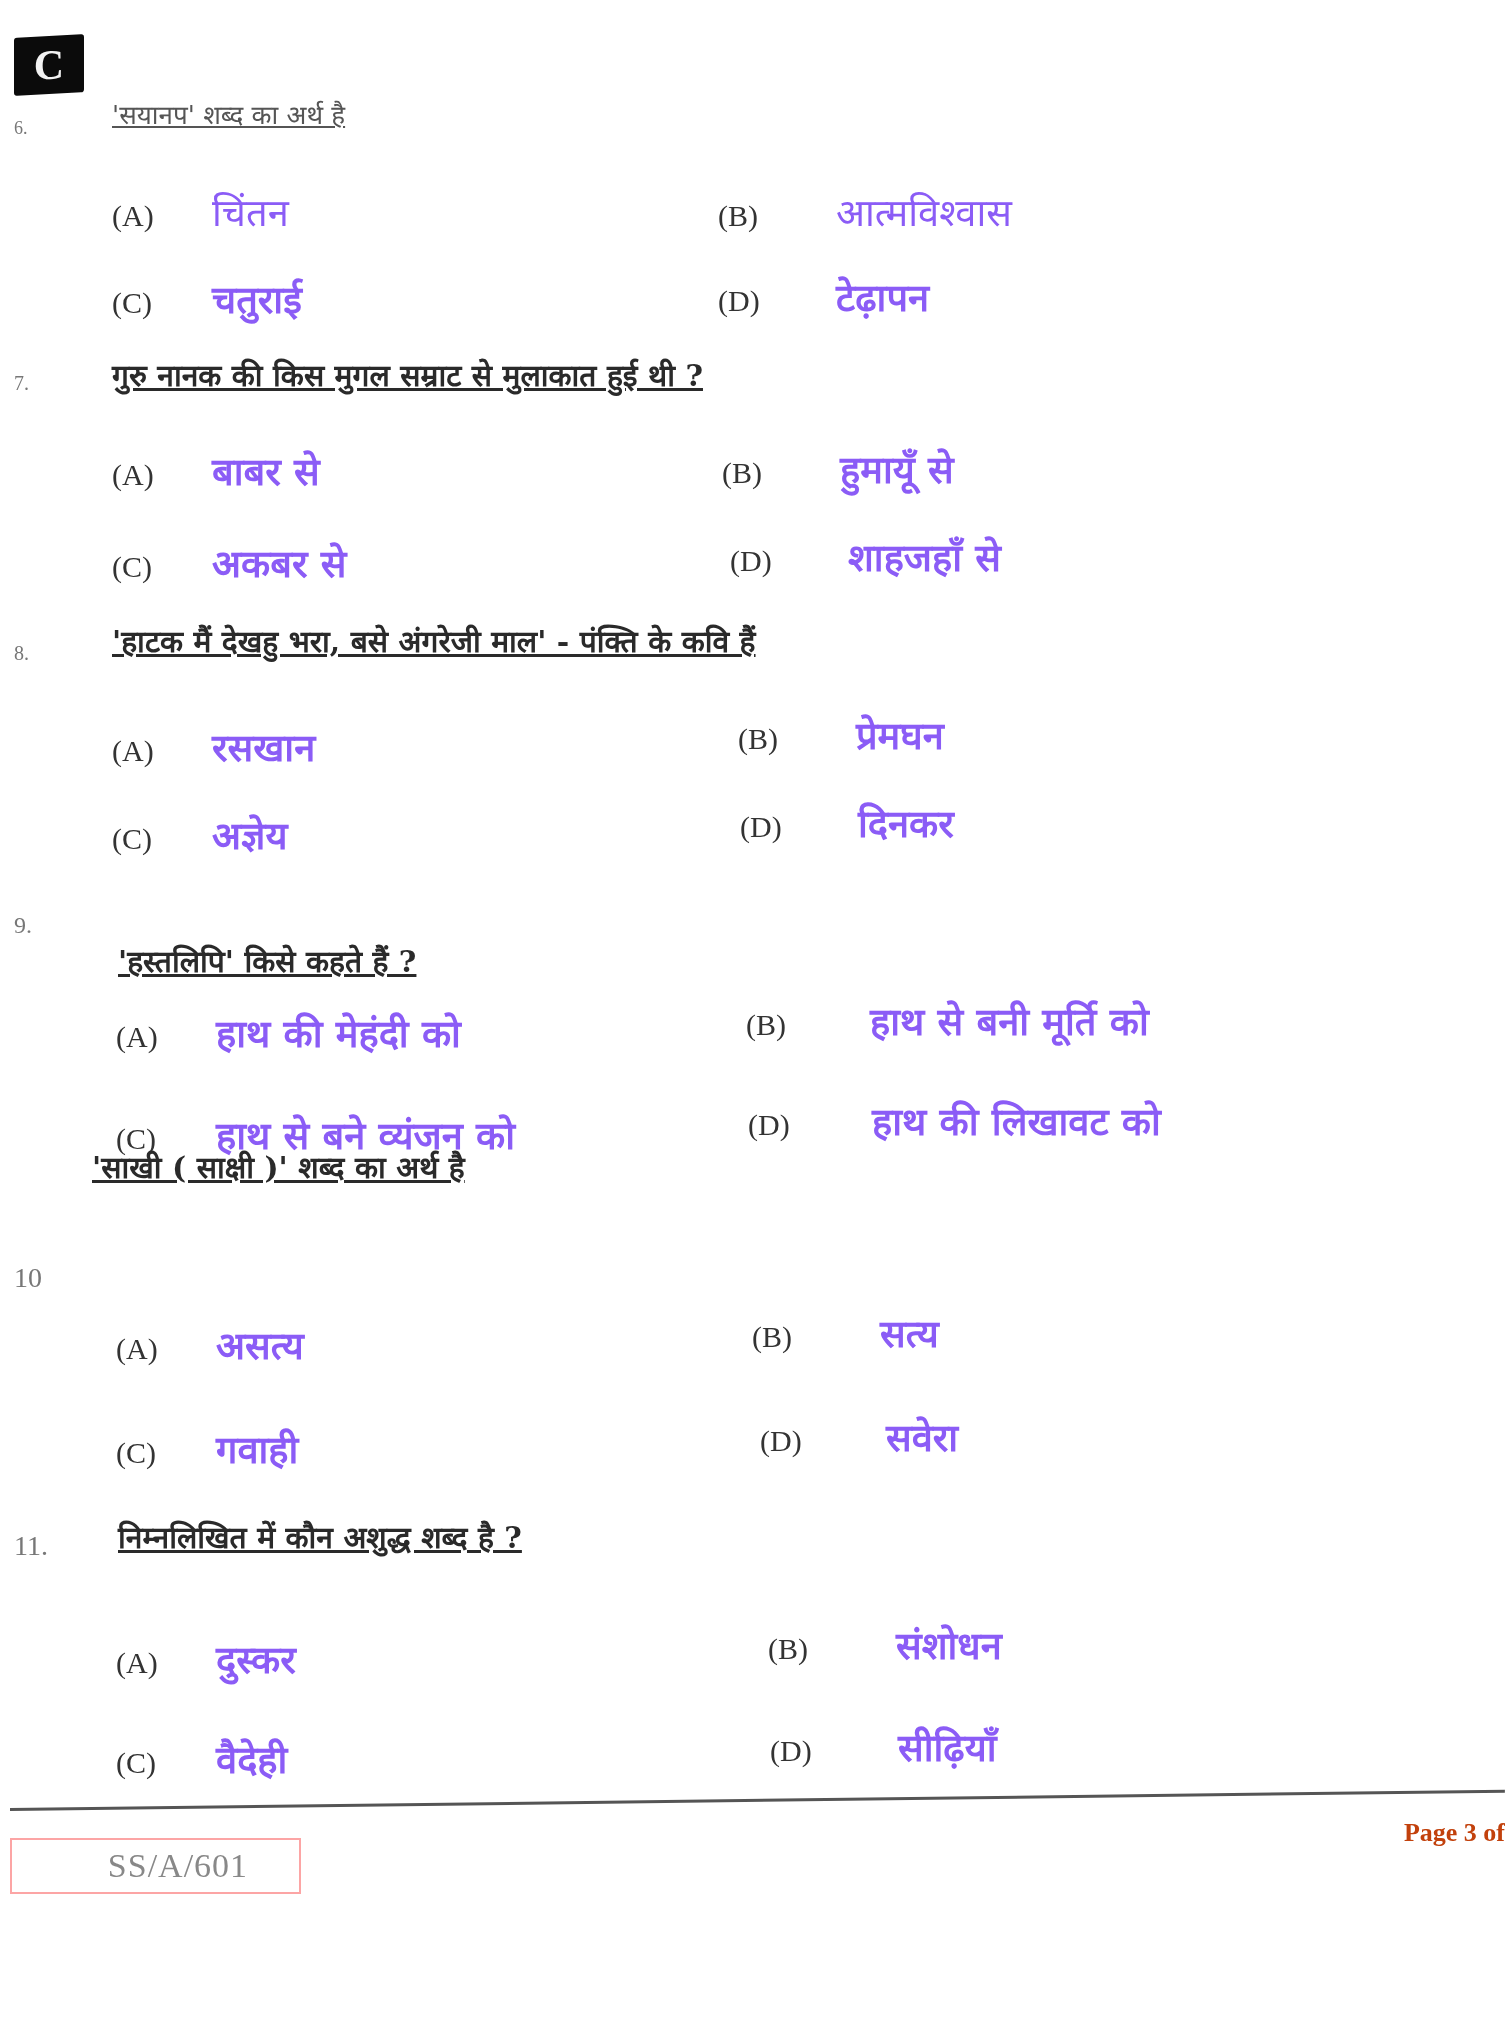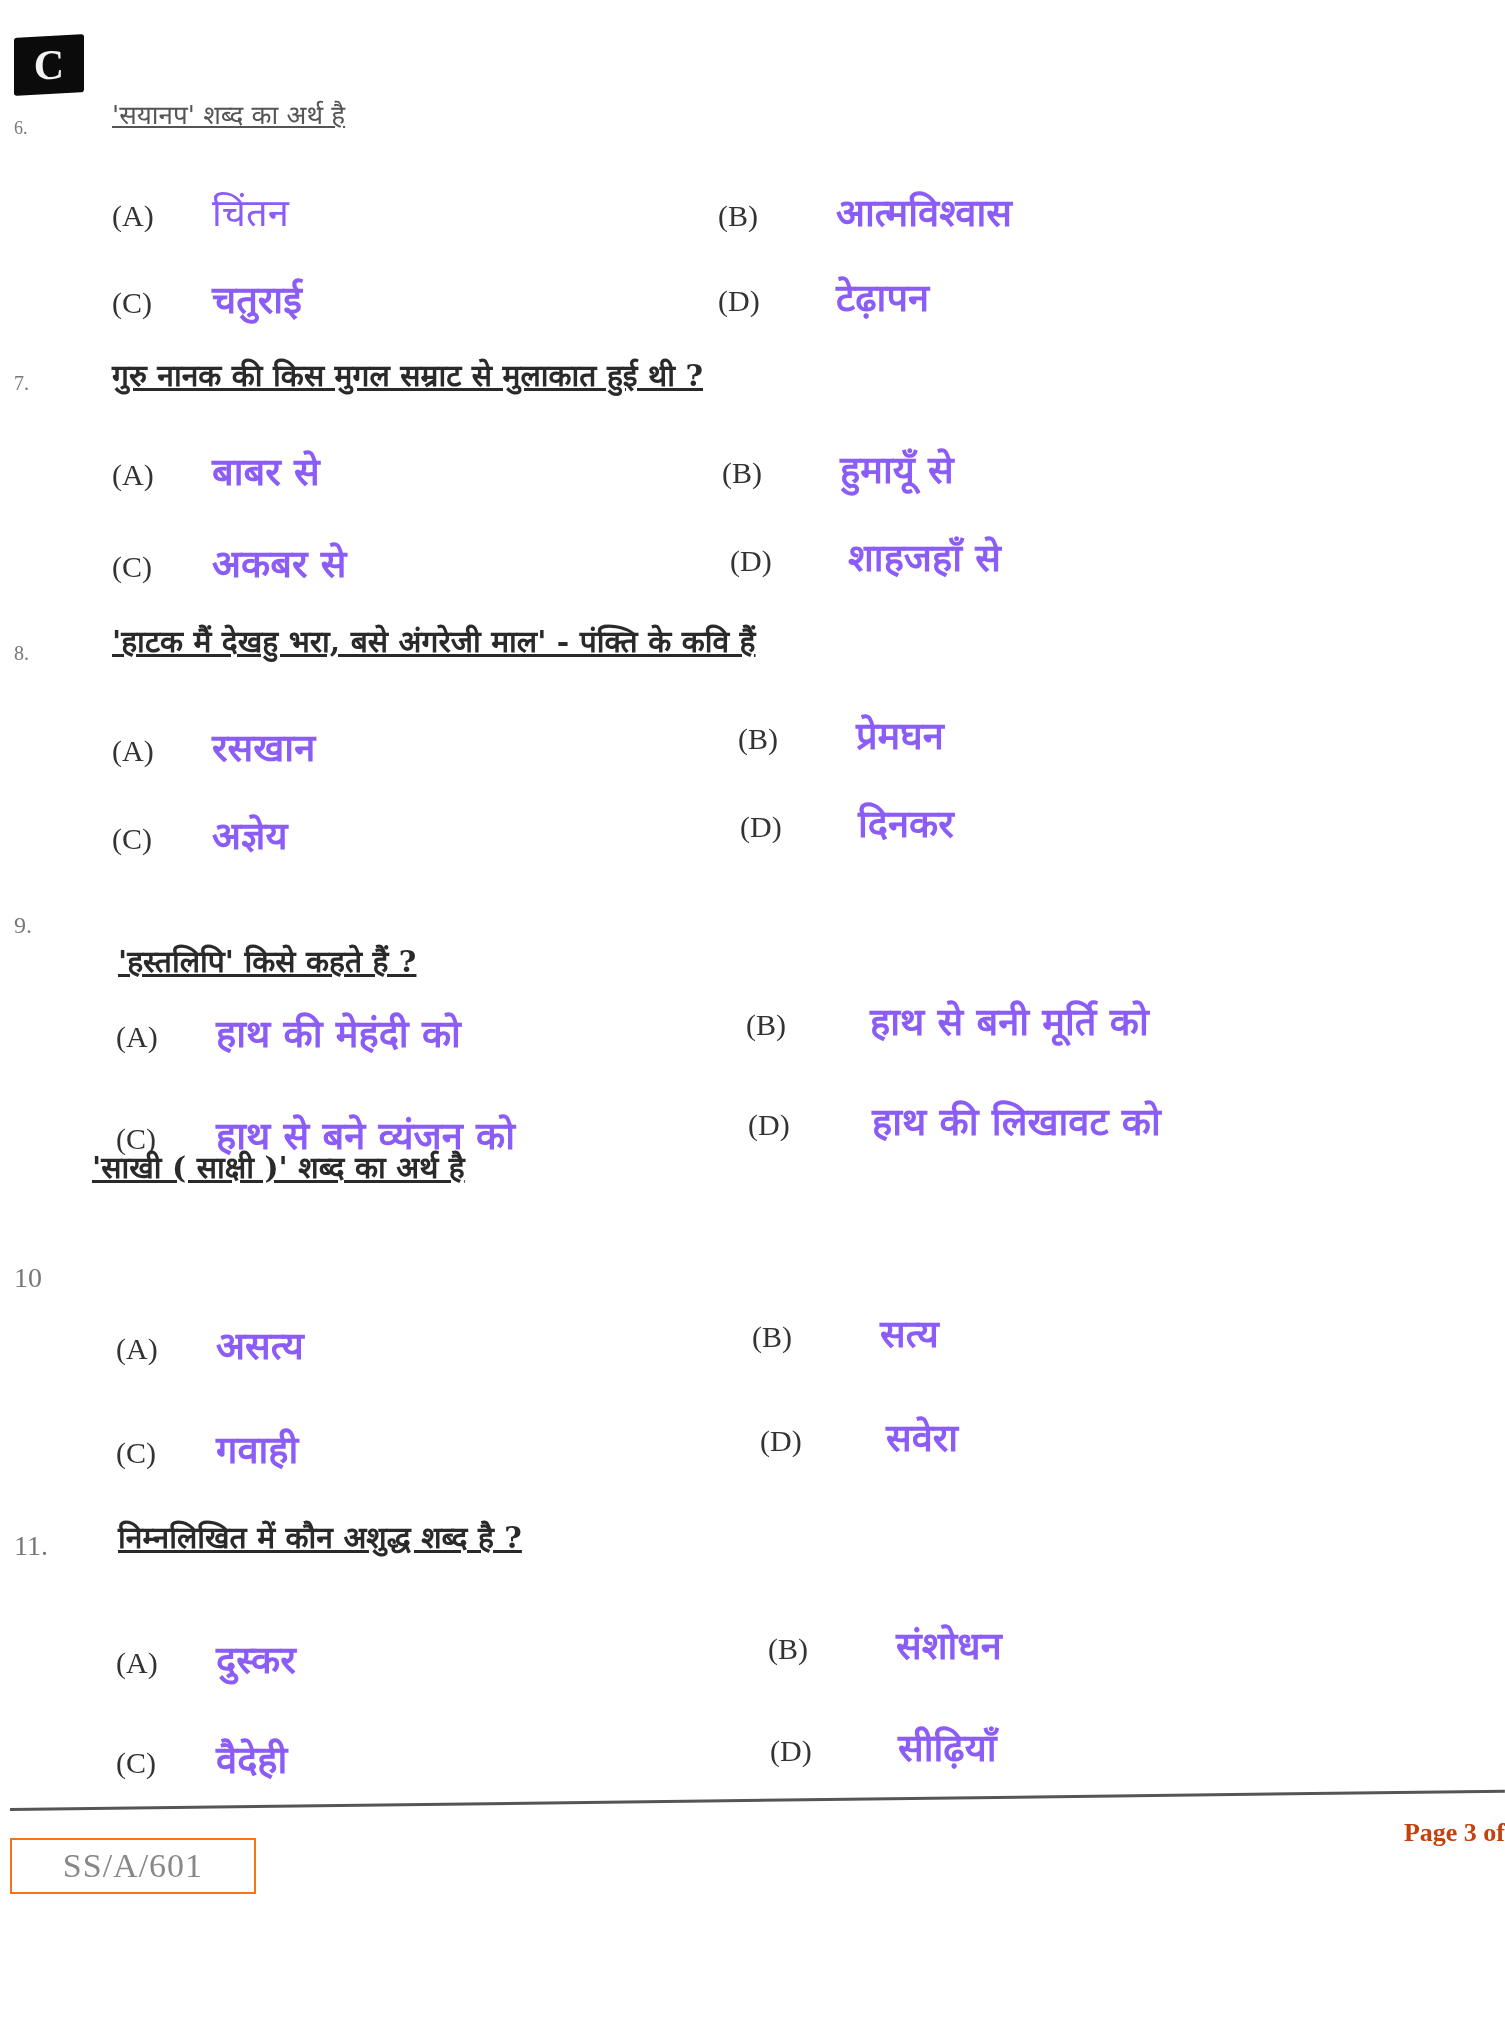--- a/index.html
+++ b/index.html
@@ -68,26 +68,27 @@
     left: 10px; top: 1808px;
     width: 1495px; height: 3px;
     background: #555;
     transform: rotate(-0.7deg);
     transform-origin: left center;
   }
   .footer-code {
     position: absolute;
     left: 10px; top: 1838px;
     width: 242px; height: 52px;
-    border: 2px solid #f97316;
+    border: 2px solid #fca5a5;
     font-family: "Liberation Serif", serif;
     font-size: 34px;
     color: #888;
     display: flex; align-items: center; justify-content: center;
     letter-spacing: 1px;
+    padding-left: 45px;
   }
   .footer-page {
     position: absolute;
     right: 0; top: 1818px;
     font-family: "Liberation Serif", serif;
     font-weight: bold;
     font-size: 26px;
     color: #c2410c;
     white-space: nowrap;
   }
@@ -99,21 +100,21 @@
 
 <div class="q" style="top:0;">
   <span class="q-num" style="top:118px;font-size:18px;">6.</span>
   <span class="q-text" style="top:96px;font-weight:normal;color:#555;font-size:26px;">'सयानप' शब्द का अर्थ है</span>
   <div class="opt" style="left:112px;top:185px;">
     <span class="opt-label">(A)</span>
     <span class="opt-text" style="font-weight:normal;">चिंतन</span>
   </div>
   <div class="opt" style="left:718px;top:185px;">
     <span class="opt-label" style="width:118px;">(B)</span>
-    <span class="opt-text" style="font-weight:bold;">आत्मविश्वास</span>
+    <span class="opt-text" style="font-weight:normal;">आत्मविश्वास</span>
   </div>
   <div class="opt" style="left:112px;top:272px;">
     <span class="opt-label">(C)</span>
     <span class="opt-text">चतुराई</span>
   </div>
   <div class="opt" style="left:718px;top:270px;">
     <span class="opt-label" style="width:118px;">(D)</span>
     <span class="opt-text">टेढ़ापन</span>
   </div>
 </div>

